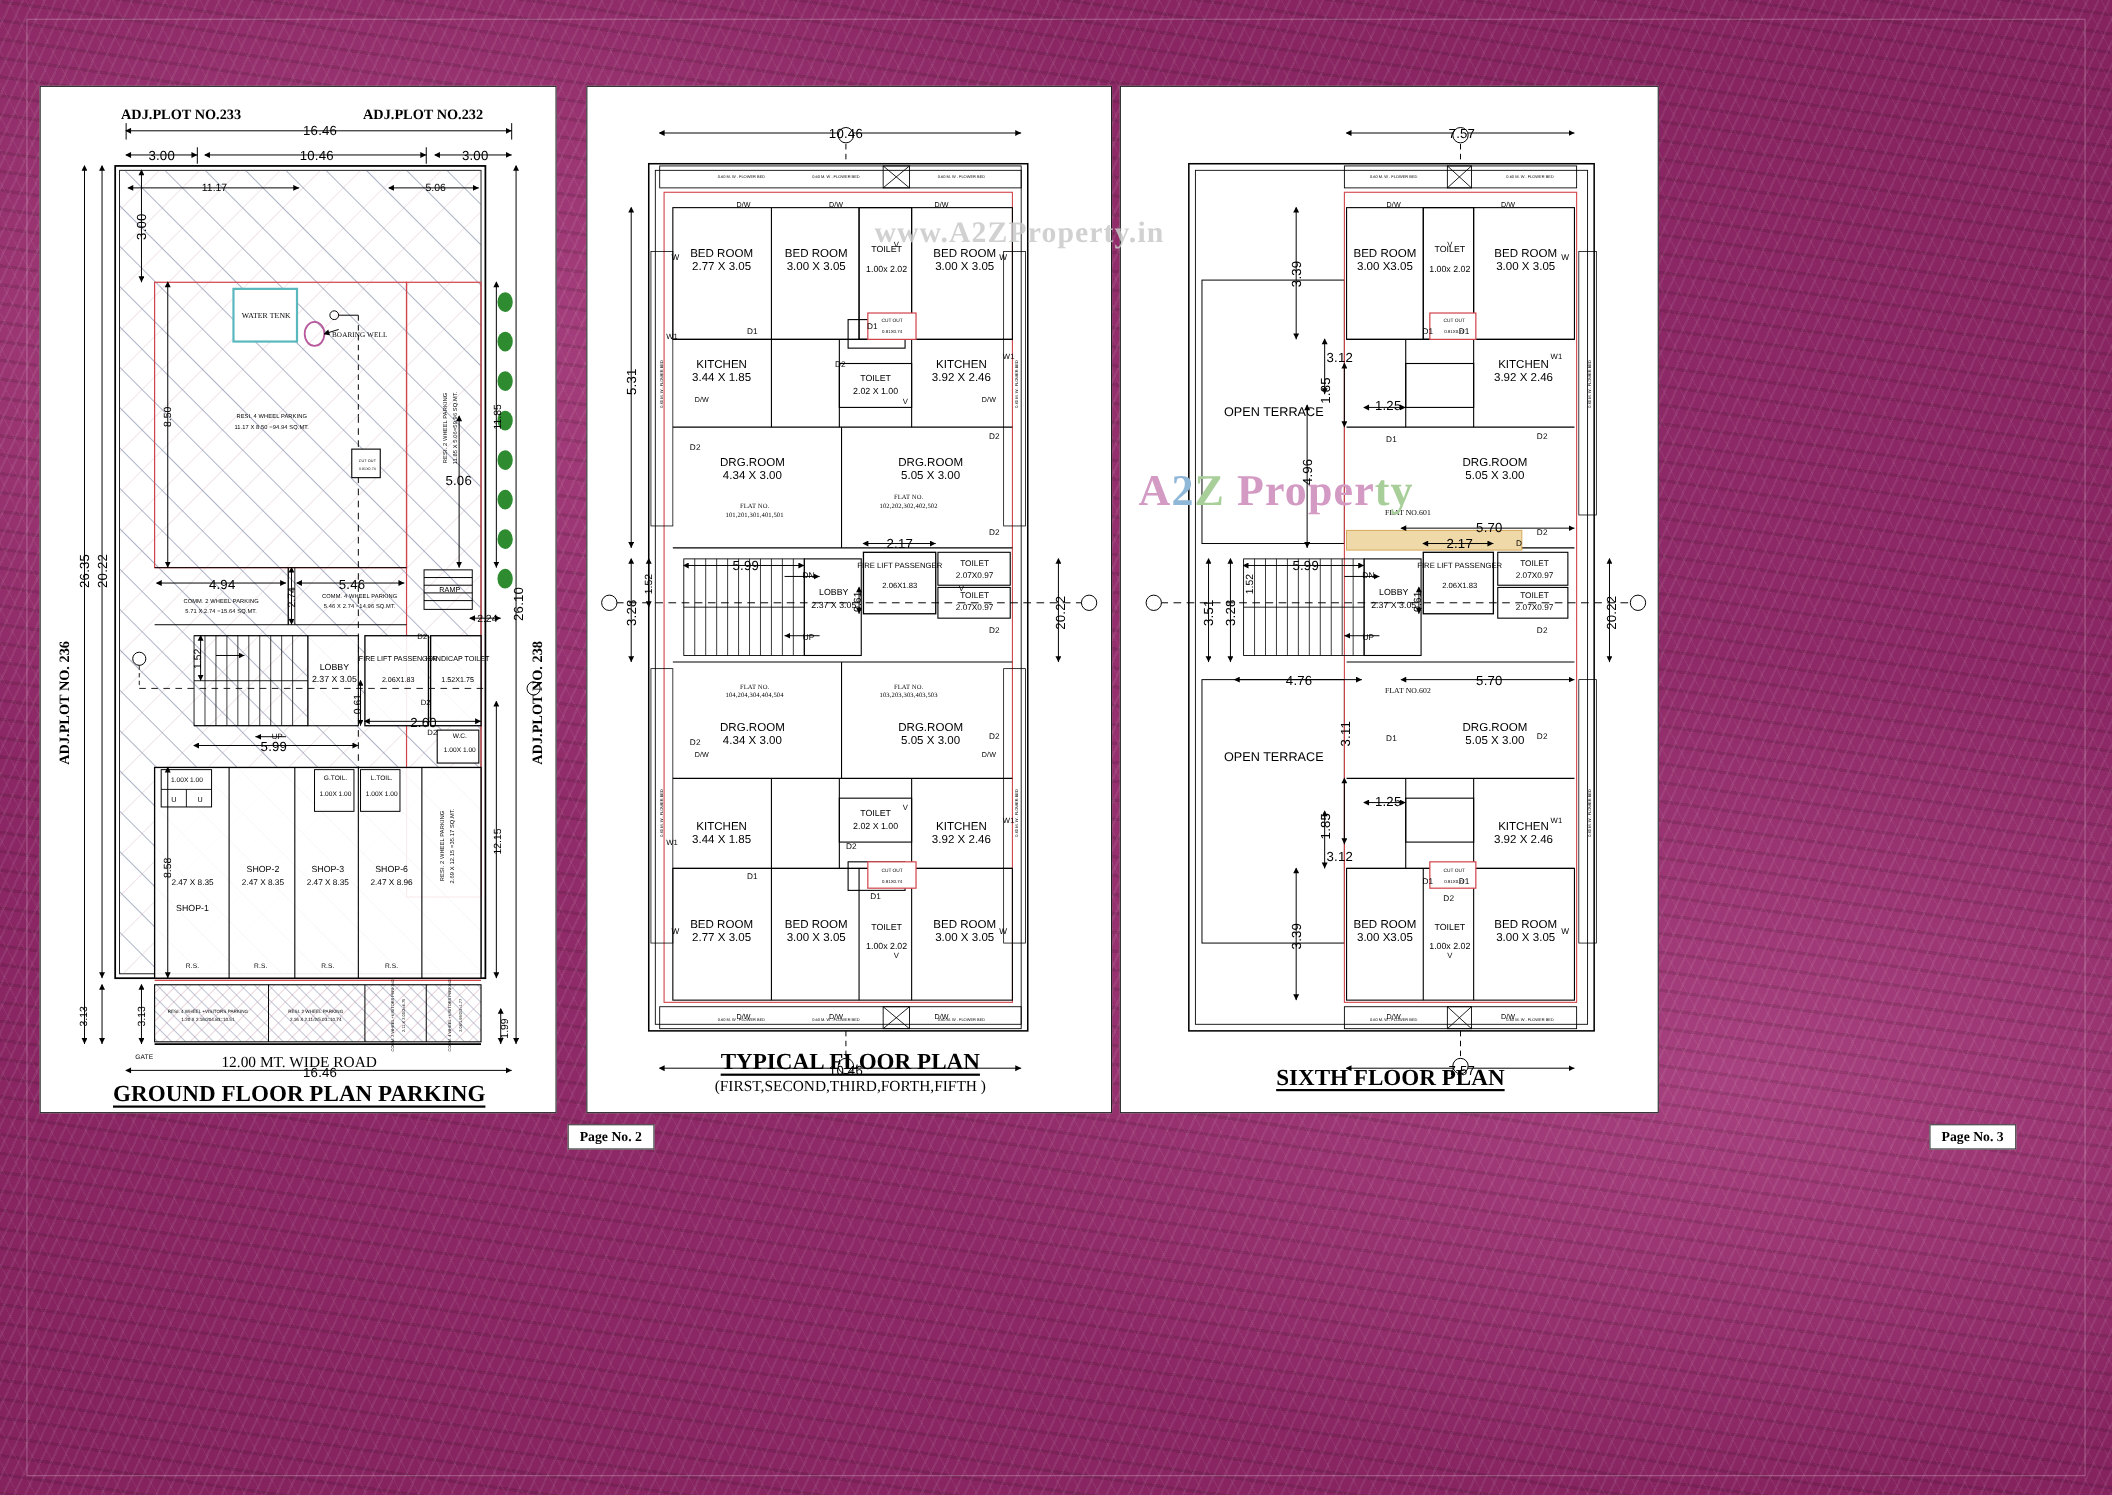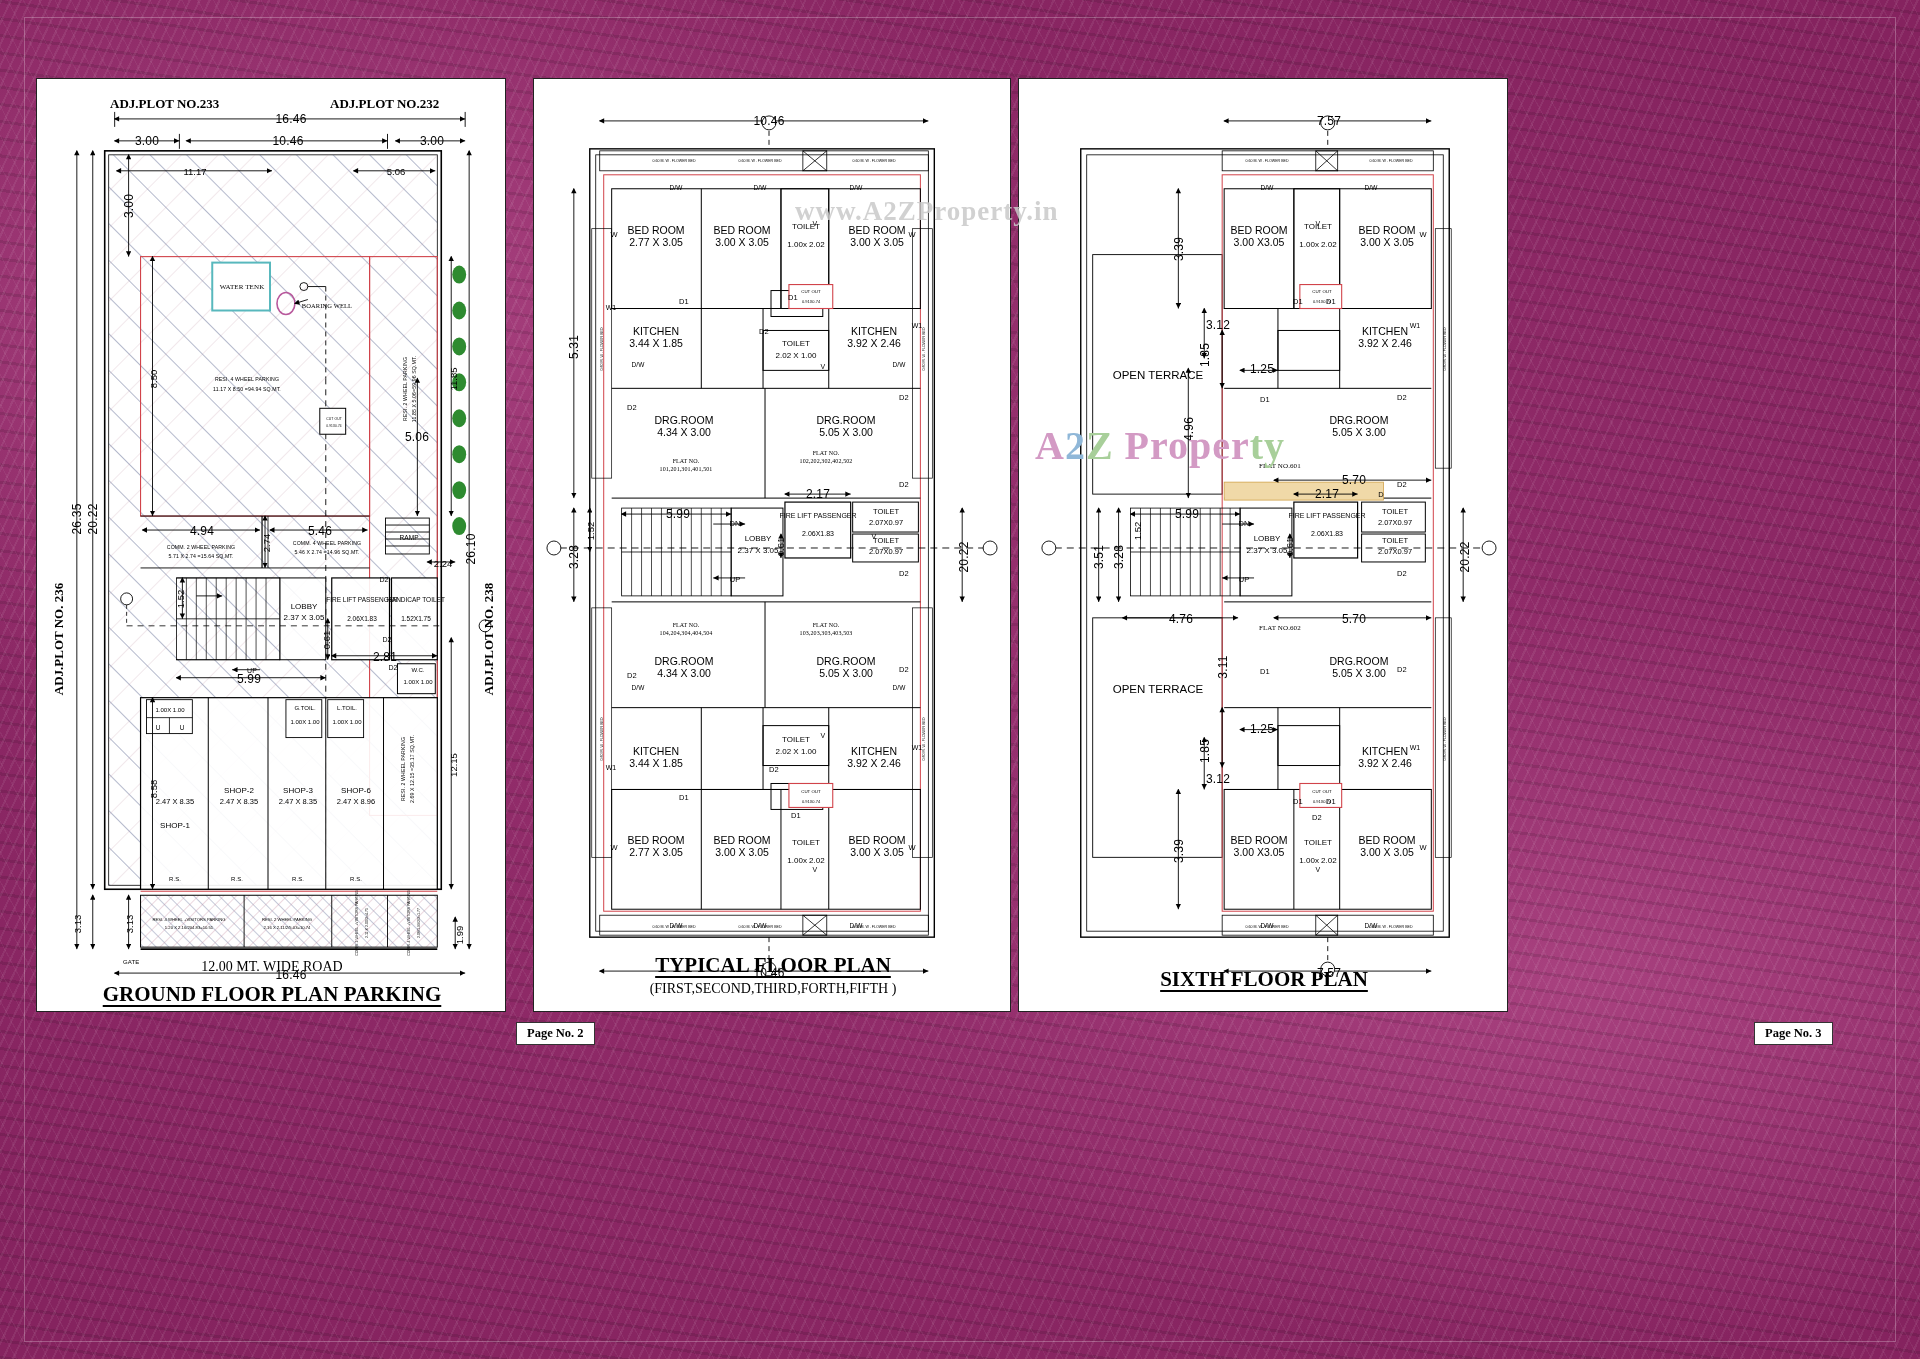--- a/index.html
+++ b/index.html
@@ -275,21 +275,21 @@
   <div class="t dim-sm ctr" style="left:116px;top:300px;transform:translate(-50%,-50%) rotate(-90deg);">8.50</div>
   <div class="t dim-sm ctr" style="left:116px;top:710px;transform:translate(-50%,-50%) rotate(-90deg);">8.58</div>
   <div class="t dim ctr" style="left:434px;top:470px;transform:translate(-50%,-50%) rotate(-90deg);">26.10</div>
   <div class="t dim-sm ctr" style="left:416px;top:300px;transform:translate(-50%,-50%) rotate(-90deg);">11.85</div>
   <div class="t dim-sm ctr" style="left:416px;top:686px;transform:translate(-50%,-50%) rotate(-90deg);">12.15</div>
   <div class="t dim ctr" style="left:380px;top:358px;">5.06</div>
   <div class="t dim ctr" style="left:165px;top:452px;">4.94</div>
   <div class="t dim ctr" style="left:283px;top:452px;">5.46</div>
   <div class="t dim-sm ctr" style="left:229px;top:464px;transform:translate(-50%,-50%) rotate(-90deg);">2.74</div>
   <div class="t dim ctr" style="left:212px;top:600px;">5.99</div>
-  <div class="t dim ctr" style="left:348px;top:578px;">2.81</div>
+  <div class="t dim ctr" style="left:348px;top:578px;">2.60</div>
   <div class="t dim-sm ctr" style="left:143px;top:520px;transform:translate(-50%,-50%) rotate(-90deg);">1.52</div>
   <div class="t dim-sm ctr" style="left:289px;top:561px;transform:translate(-50%,-50%) rotate(-90deg);">0.61</div>
   <div class="t dim-sm ctr" style="left:406px;top:484px;">2.24</div>
   <div class="t dim ctr" style="left:254px;top:896px;">16.46</div>
   <div class="t dim-sm ctr" style="left:40px;top:845px;transform:translate(-50%,-50%) rotate(-90deg);">3.13</div>
   <div class="t dim-sm ctr" style="left:92px;top:845px;transform:translate(-50%,-50%) rotate(-90deg);">3.13</div>
   <div class="t dim-sm ctr" style="left:422px;top:856px;transform:translate(-50%,-50%) rotate(-90deg);">1.99</div>
 
   <div class="t tiny ctr serif" style="left:205px;top:208px;font-size:7px;">WATER TENK</div>
   <div class="t tiny ctr serif" style="left:290px;top:226px;font-size:6.5px;">BOARING WELL</div>

